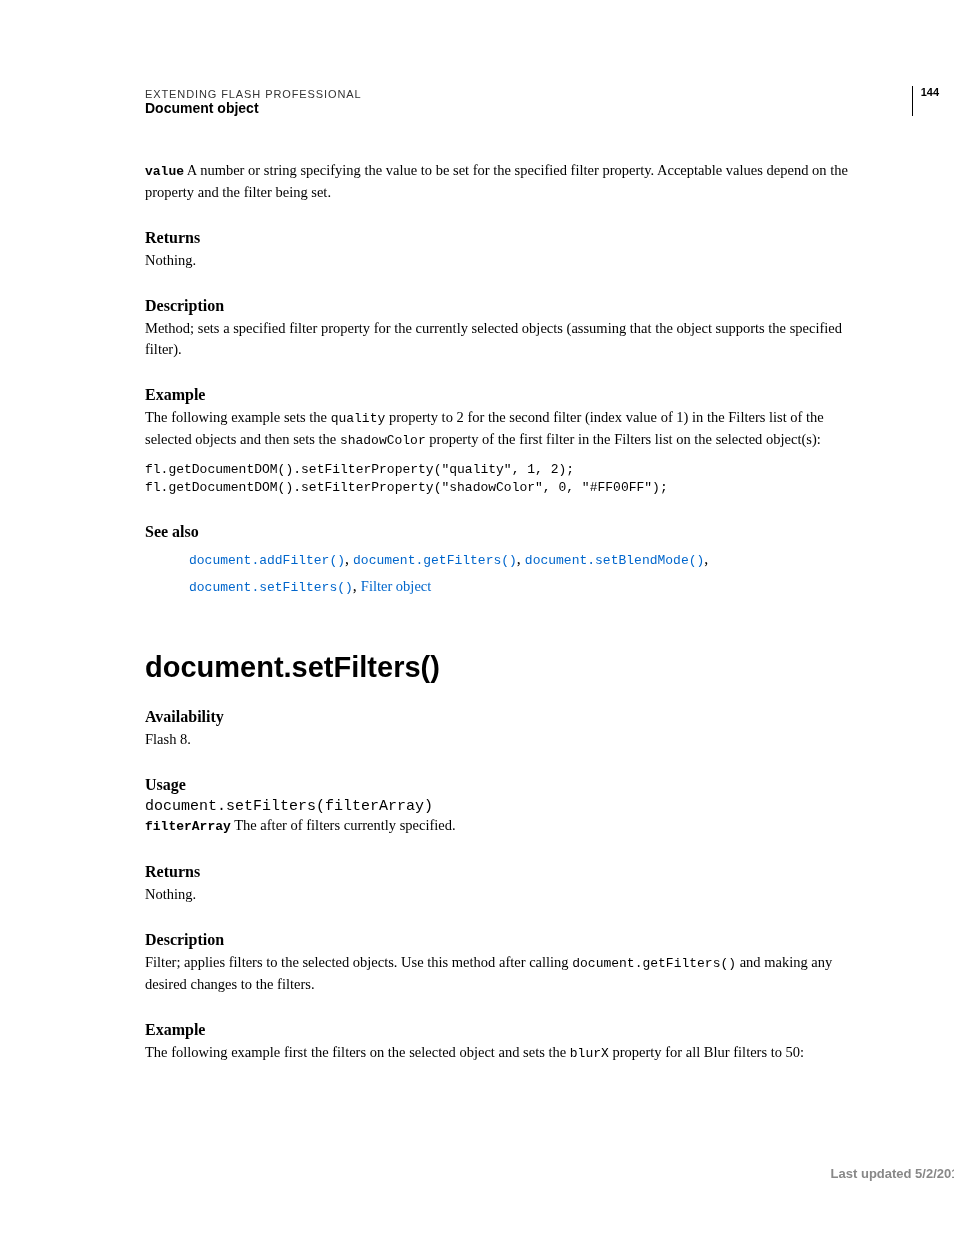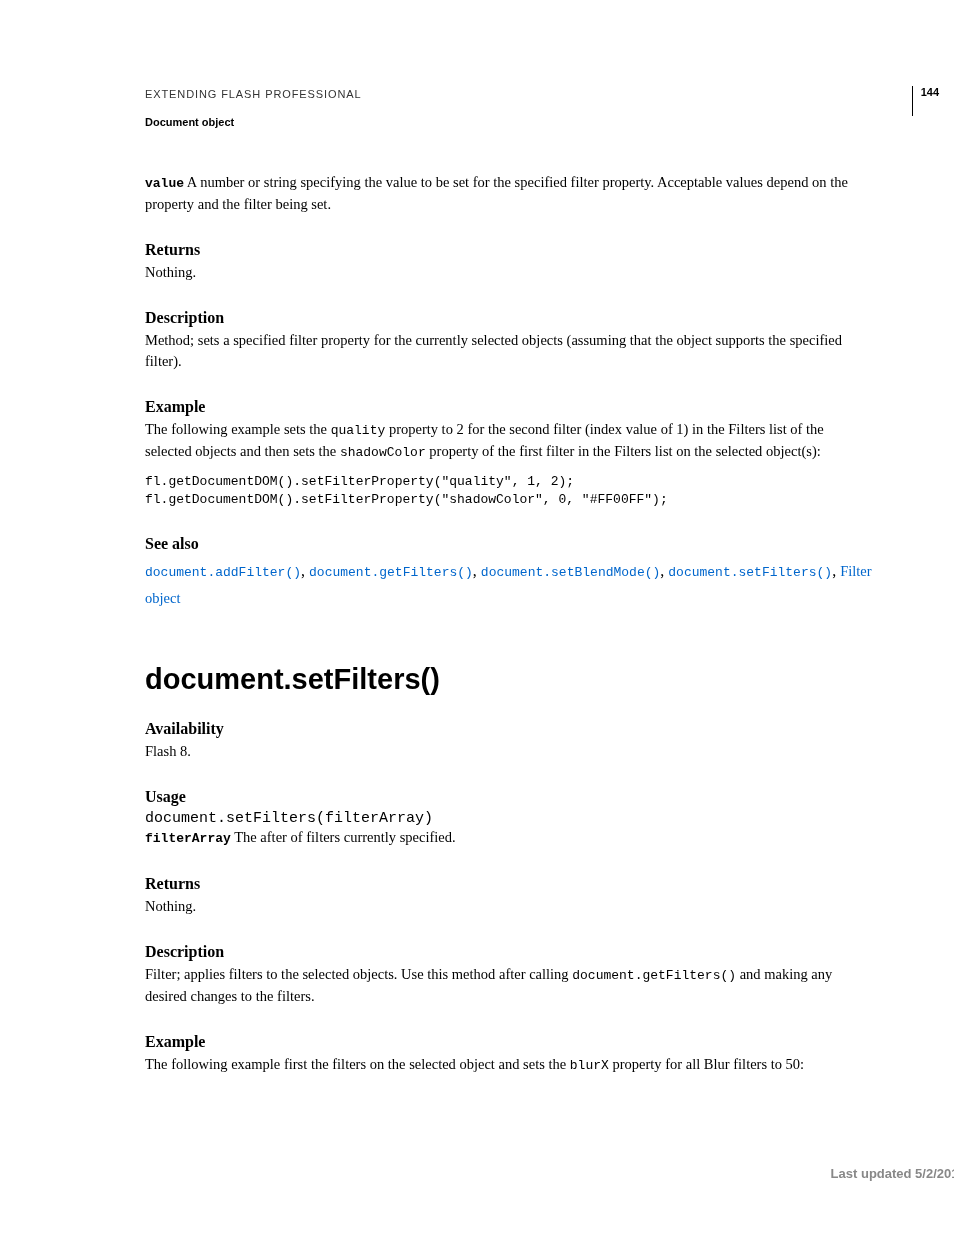--- a/index.html
+++ b/index.html
@@ -21,24 +21,24 @@
     margin-bottom: 44px;
   }
   .header-title {
     font-family: 'Myriad Pro', 'Helvetica Neue', Arial, sans-serif;
     font-size: 11px;
     letter-spacing: 0.9px;
     color: #333;
   }
   .header-sub {
     font-family: 'Myriad Pro', 'Helvetica Neue', Arial, sans-serif;
-    font-size: 11px;
+    font-size: 14px;
     font-weight: bold;
     color: #000;
-    margin-top: 16px;
+    margin-top: 0;
   }
   .page-num {
     position: absolute;
     top: -2px;
     right: -65px;
     font-family: 'Myriad Pro', 'Helvetica Neue', Arial, sans-serif;
     font-size: 11px;
     font-weight: bold;
     padding-left: 8px;
     border-left: 1.5px solid #000;
@@ -85,20 +85,21 @@
   }
   .link-serif {
     color: #0066cc;
     font-family: Georgia, serif;
     font-size: 14.5px;
     text-decoration: none;
   }
   .see-also-line {
     line-height: 1.7;
     margin-top: 4px;
+    margin-left: 44px;
   }
   h1.method-title {
     font-family: 'Myriad Pro', 'Helvetica Neue', Arial, sans-serif;
     font-weight: bold;
     font-size: 29px;
     margin: 52px 0 24px 0;
     color: #000;
   }
   .footer {
     position: absolute;

